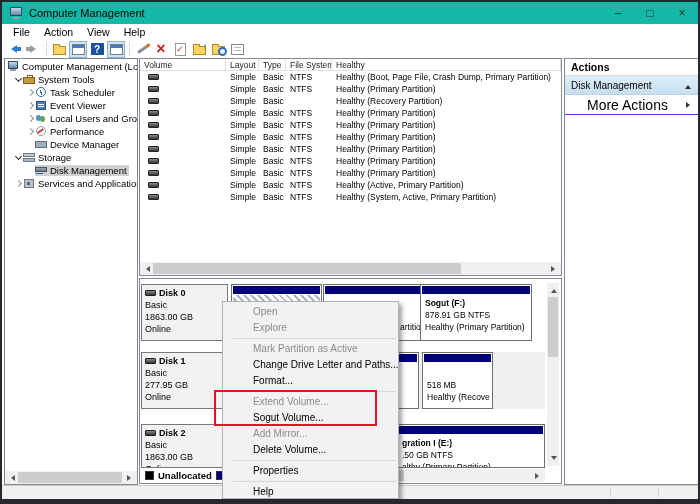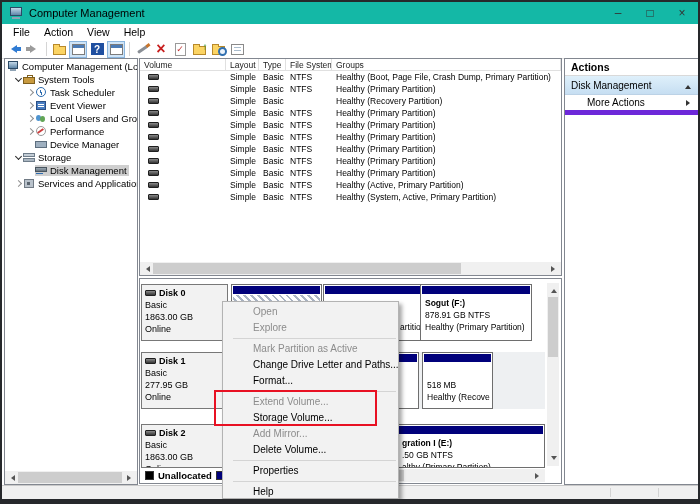--- a/index.html
+++ b/index.html
@@ -110,21 +110,21 @@
   .t-down{width:0;height:0;border:3px solid transparent;border-top:4px solid #555;}
   .sb-thumb{height:11px;background:#cdcdcd;}
   .vscroll{position:absolute;width:12px;background:#f0f0f0;}
   .vthumb{position:absolute;left:1px;right:1px;background:#cdcdcd;}
 
   
   .act-head{height:17px;line-height:17px;padding-left:6px;font-weight:bold;font-size:10.5px;border-bottom:1px solid #d9d9d9;}
   .act-group{height:19px;display:flex;align-items:center;padding:0 8px 0 6px;font-size:10px;
     background:linear-gradient(#dff0fb,#c6def2);border-bottom:1px solid #bcd2e6;}
   .act-group .t-up{margin-left:auto;border-bottom-color:#333;}
-  .act-more{height:20px;display:flex;align-items:center;padding:0 6px 0 22px;font-size:10px;border-bottom:5px solid #6d28d9;}
+  .act-more{height:20px;display:flex;align-items:center;padding:0 6px 0 22px;font-size:14px;border-bottom:1px solid #6d28d9;}
   .act-more .t-right{margin-left:auto;border-left-color:#333;}
 
   
   .disk-row{position:absolute;left:0;right:0;}
   .disk-label{position:absolute;left:1px;width:87px;top:0;bottom:0;background:#f2f2f2;border:1px solid #787878;
     padding:2px 3px;font-size:9px;line-height:12px;overflow:hidden;}
   .dl-name{font-weight:bold;display:flex;align-items:center;gap:3px;}
   .dl-name .drive-glyph{margin-left:0;flex:none;}
   .part{position:absolute;top:0;bottom:0;border:1px solid #6e6e6e;background:#fff;overflow:hidden;}
   .pbar{position:absolute;top:1px;left:1px;right:1px;height:8px;background:#00007b;}
@@ -290,21 +290,21 @@
         </span>
     </div>
   </div>
 
   <div class="panel vol-panel">
     <div class="vhead">
       <span class="c c1">Volume</span>
       <span class="c c2">Layout</span>
       <span class="c c3">Type</span>
       <span class="c c4">File System</span>
-      <span class="c c5">Groups</span>
+      <span class="c c5">Healthy</span>
     </div>
     <div class="vrow">
       <span class="c c1">
           <span class="drive-glyph"></span>
         </span>
       <span class="c c2">Simple</span>
       <span class="c c3">Basic</span>
       <span class="c c4">NTFS</span>
       <span class="c c5">Healthy (Boot, Page File, Crash Dump, Primary Partition)</span>
     </div>
@@ -531,21 +531,21 @@
 
   <div class="cmenu">
     <div class="citem dis">Open</div>
     <div class="citem dis">Explore</div>
     <div class="csep"></div>
     <div class="citem dis">Mark Partition as Active</div>
     <div class="citem">Change Drive Letter and Paths...</div>
     <div class="citem">Format...</div>
     <div class="csep"></div>
     <div class="citem dis">Extend Volume...</div>
-    <div class="citem">Storage Volume...</div>
+    <div class="citem">Sogut Volume...</div>
     <div class="citem dis">Add Mirror...</div>
     <div class="citem">Delete Volume...</div>
     <div class="csep"></div>
     <div class="citem">Properties</div>
     <div class="csep"></div>
     <div class="citem">Help</div>
   </div>
 
   <div class="redbox"></div>
 

